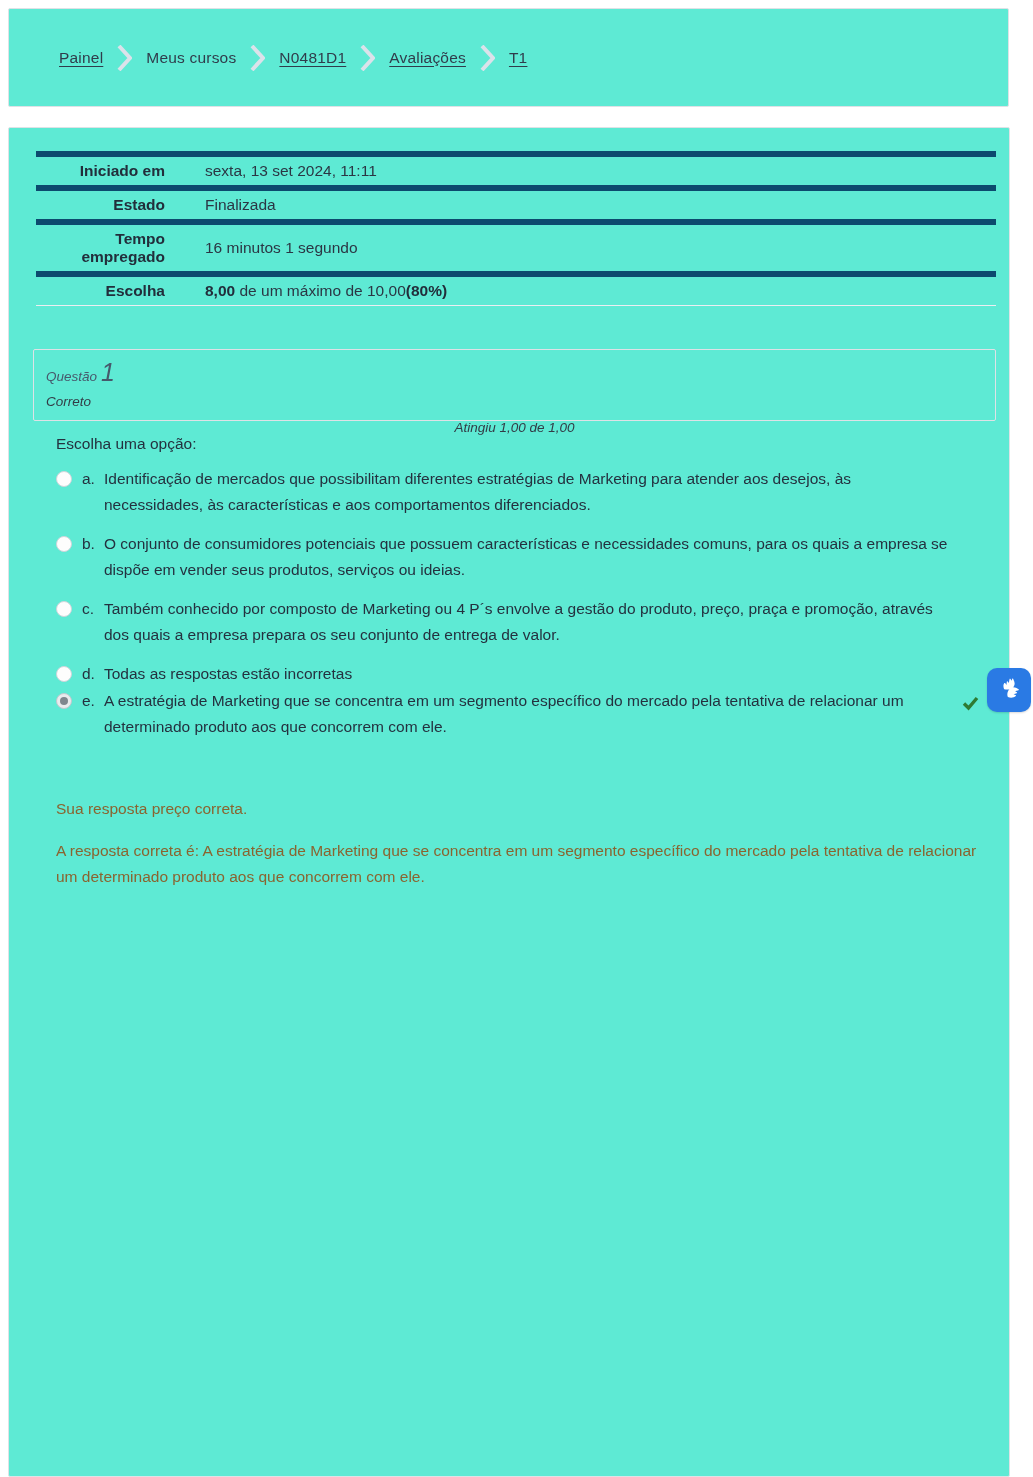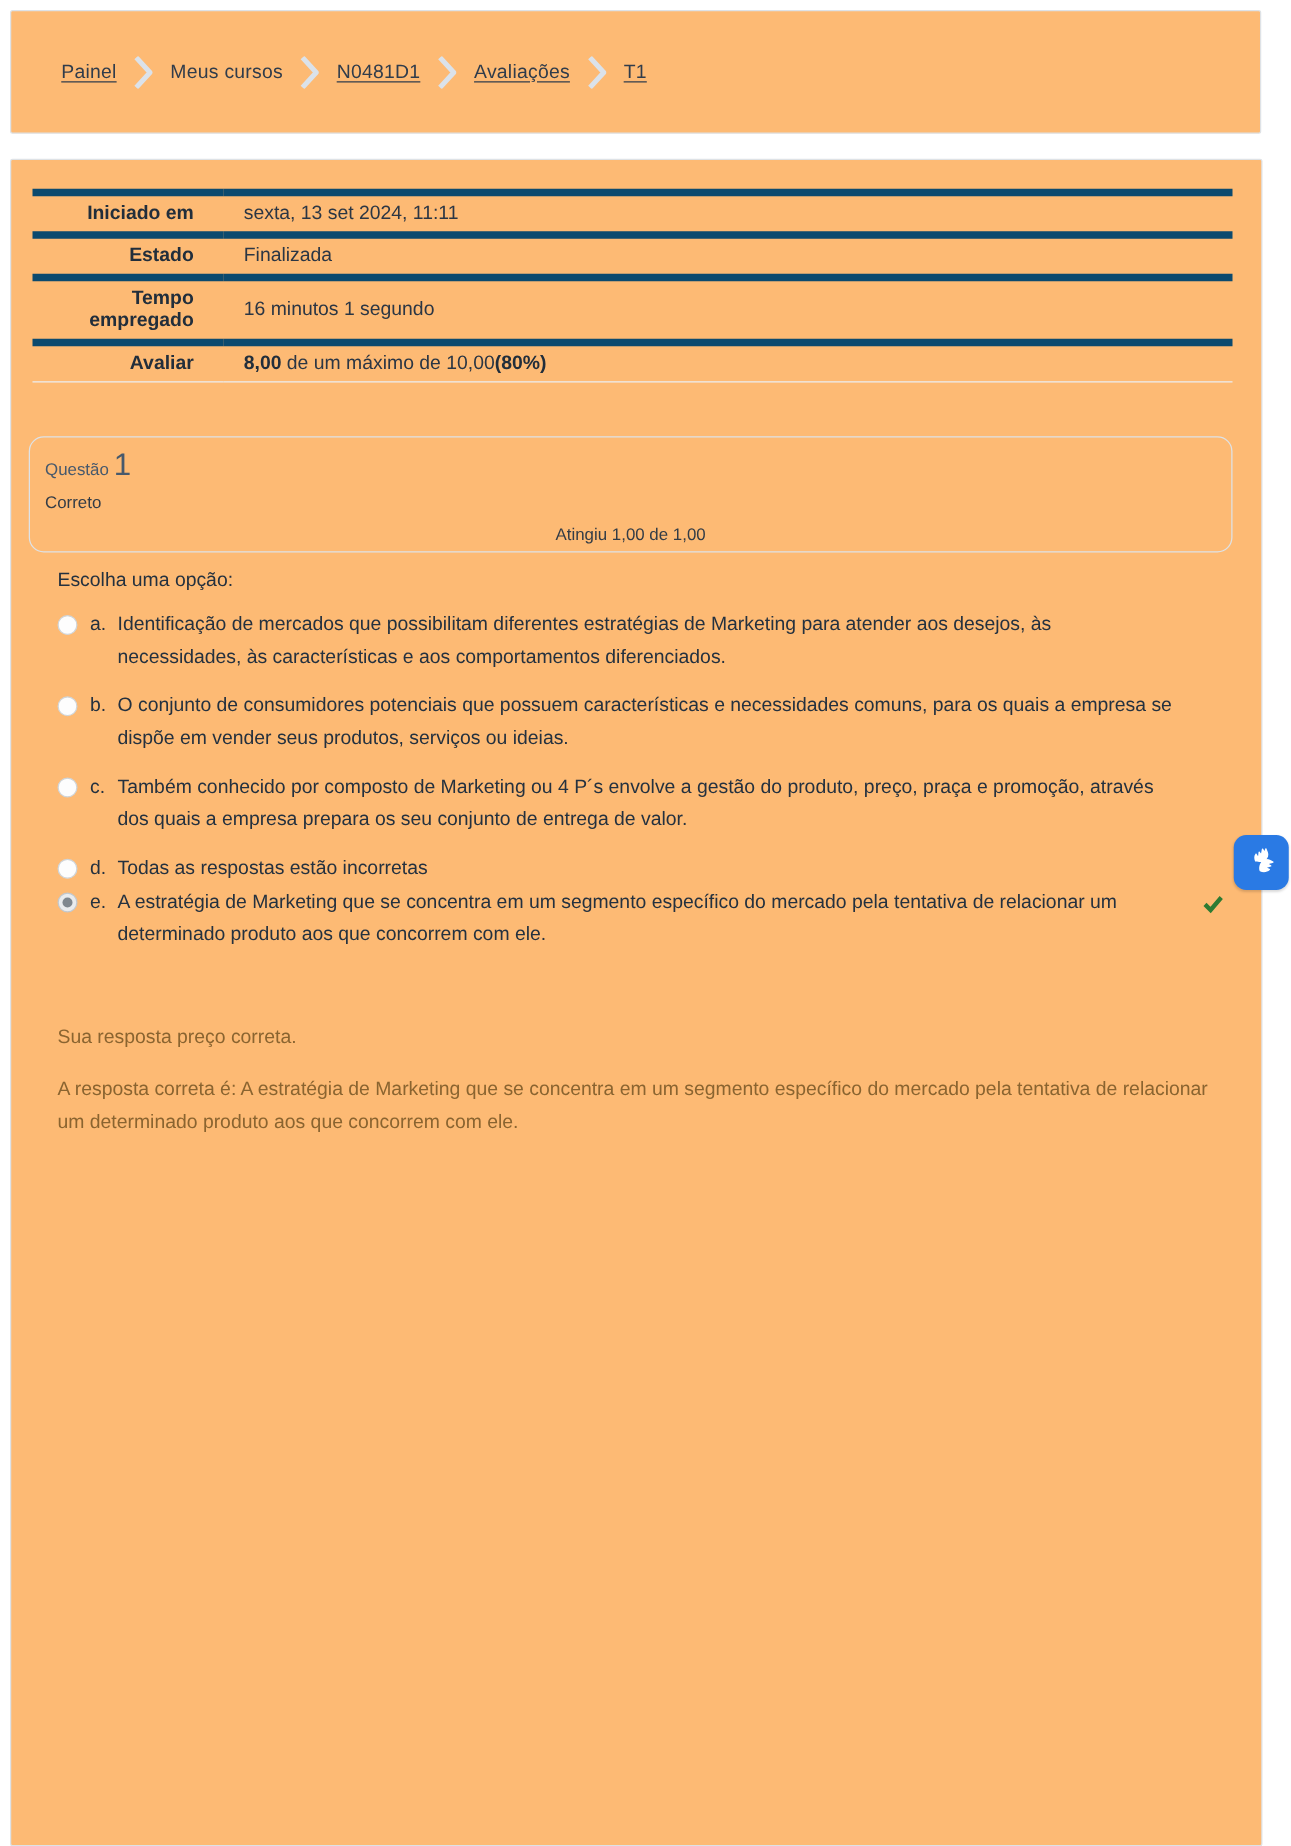--- a/index.html
+++ b/index.html
@@ -4,22 +4,22 @@
 <style>
   * { margin:0; padding:0; box-sizing:border-box; }
   html,body { background:#ffffff; }
   body {
     width:1033px; height:1477px; position:relative; overflow:hidden;
     font-family:"Liberation Sans", sans-serif;
     color:#2b3644;
     -webkit-font-smoothing:antialiased;
   }
   .card {
-    position:absolute; background:#fdba74;
-    border:1px solid #dee2e6; border-radius:2px;
+    position:absolute; background:#5eead4;
+    border:1px solid #dee2e6; border-radius:2px;padding-left:10px;
   }
   
   #breadcrumb-card { left:8px; top:8px; width:1001px; height:99px; }
   .breadcrumb {
     display:flex; align-items:center; height:100%;
     padding-left:40px; gap:14px;
     font-size:15.5px; color:#303c4b;
   }
   .crumb { text-decoration:none; color:#303c4b; letter-spacing:.2px; }
   .crumb.u { text-decoration:underline; text-underline-offset:3px; }
@@ -31,23 +31,24 @@
   .summary tr { border-top:6px solid #0c4a6e; }
   .summary tr:last-child { border-bottom:1px solid #eceef1; }
   .summary th {
     width:153px; text-align:right; vertical-align:top;
     font-weight:bold; color:#222e3b; padding:5px 24px 5px 0;
   }
   .summary td { padding:5px 0 5px 16px; color:#2b3644; }
   .b { font-weight:bold; color:#222e3b; }
   
   .qinfo {
-    margin:43px 25px 0 14px; width:963px; height:93px;
-    border:1px solid #dee2e6; border-radius:12px;
+    margin:43px 25px 0 14px; width:963px; height:72px;
+    border:1px solid #dee2e6; border-radius:2px;
     padding:8px 12px;
+    font-style:italic;
   }
   .qinfo .qno-line { color:#47596c; }
   .qinfo .qno-label { font-size:13.5px; }
   .qinfo .qno-num { font-size:25px; margin-left:4px; }
   .qinfo .qstate { font-size:13.5px; color:#333c46; margin-top:7px; }
   .qinfo .qgrade { font-size:13.5px; color:#333c46; margin-top:11px;text-align:center; }
   
   .qbody { margin-left:37px; margin-right:30px; }
   .qtext { margin-top:43px; font-size:16px; color:#24313f; }
   .qprompt { margin-top:14px; font-size:15.5px; color:#24313f; }
@@ -124,21 +125,21 @@
       </tr>
       <tr>
         <th>Estado</th>
         <td>Finalizada</td>
       </tr>
       <tr>
         <th>Tempo empregado</th>
         <td>16 minutos 1 segundo</td>
       </tr>
       <tr>
-        <th>Avaliar</th>
+        <th>Escolha</th>
         <td><span class="b">8,00</span><span> de um máximo de 10,00</span><span class="b">(80%)</span></td>
       </tr>
     </tbody>
   </table>
 
   <div class="qinfo">
     <div class="qno-line">
       <span class="qno-label">Questão</span><span class="qno-num">1</span>
     </div>
     <div class="qstate">Correto</div>

